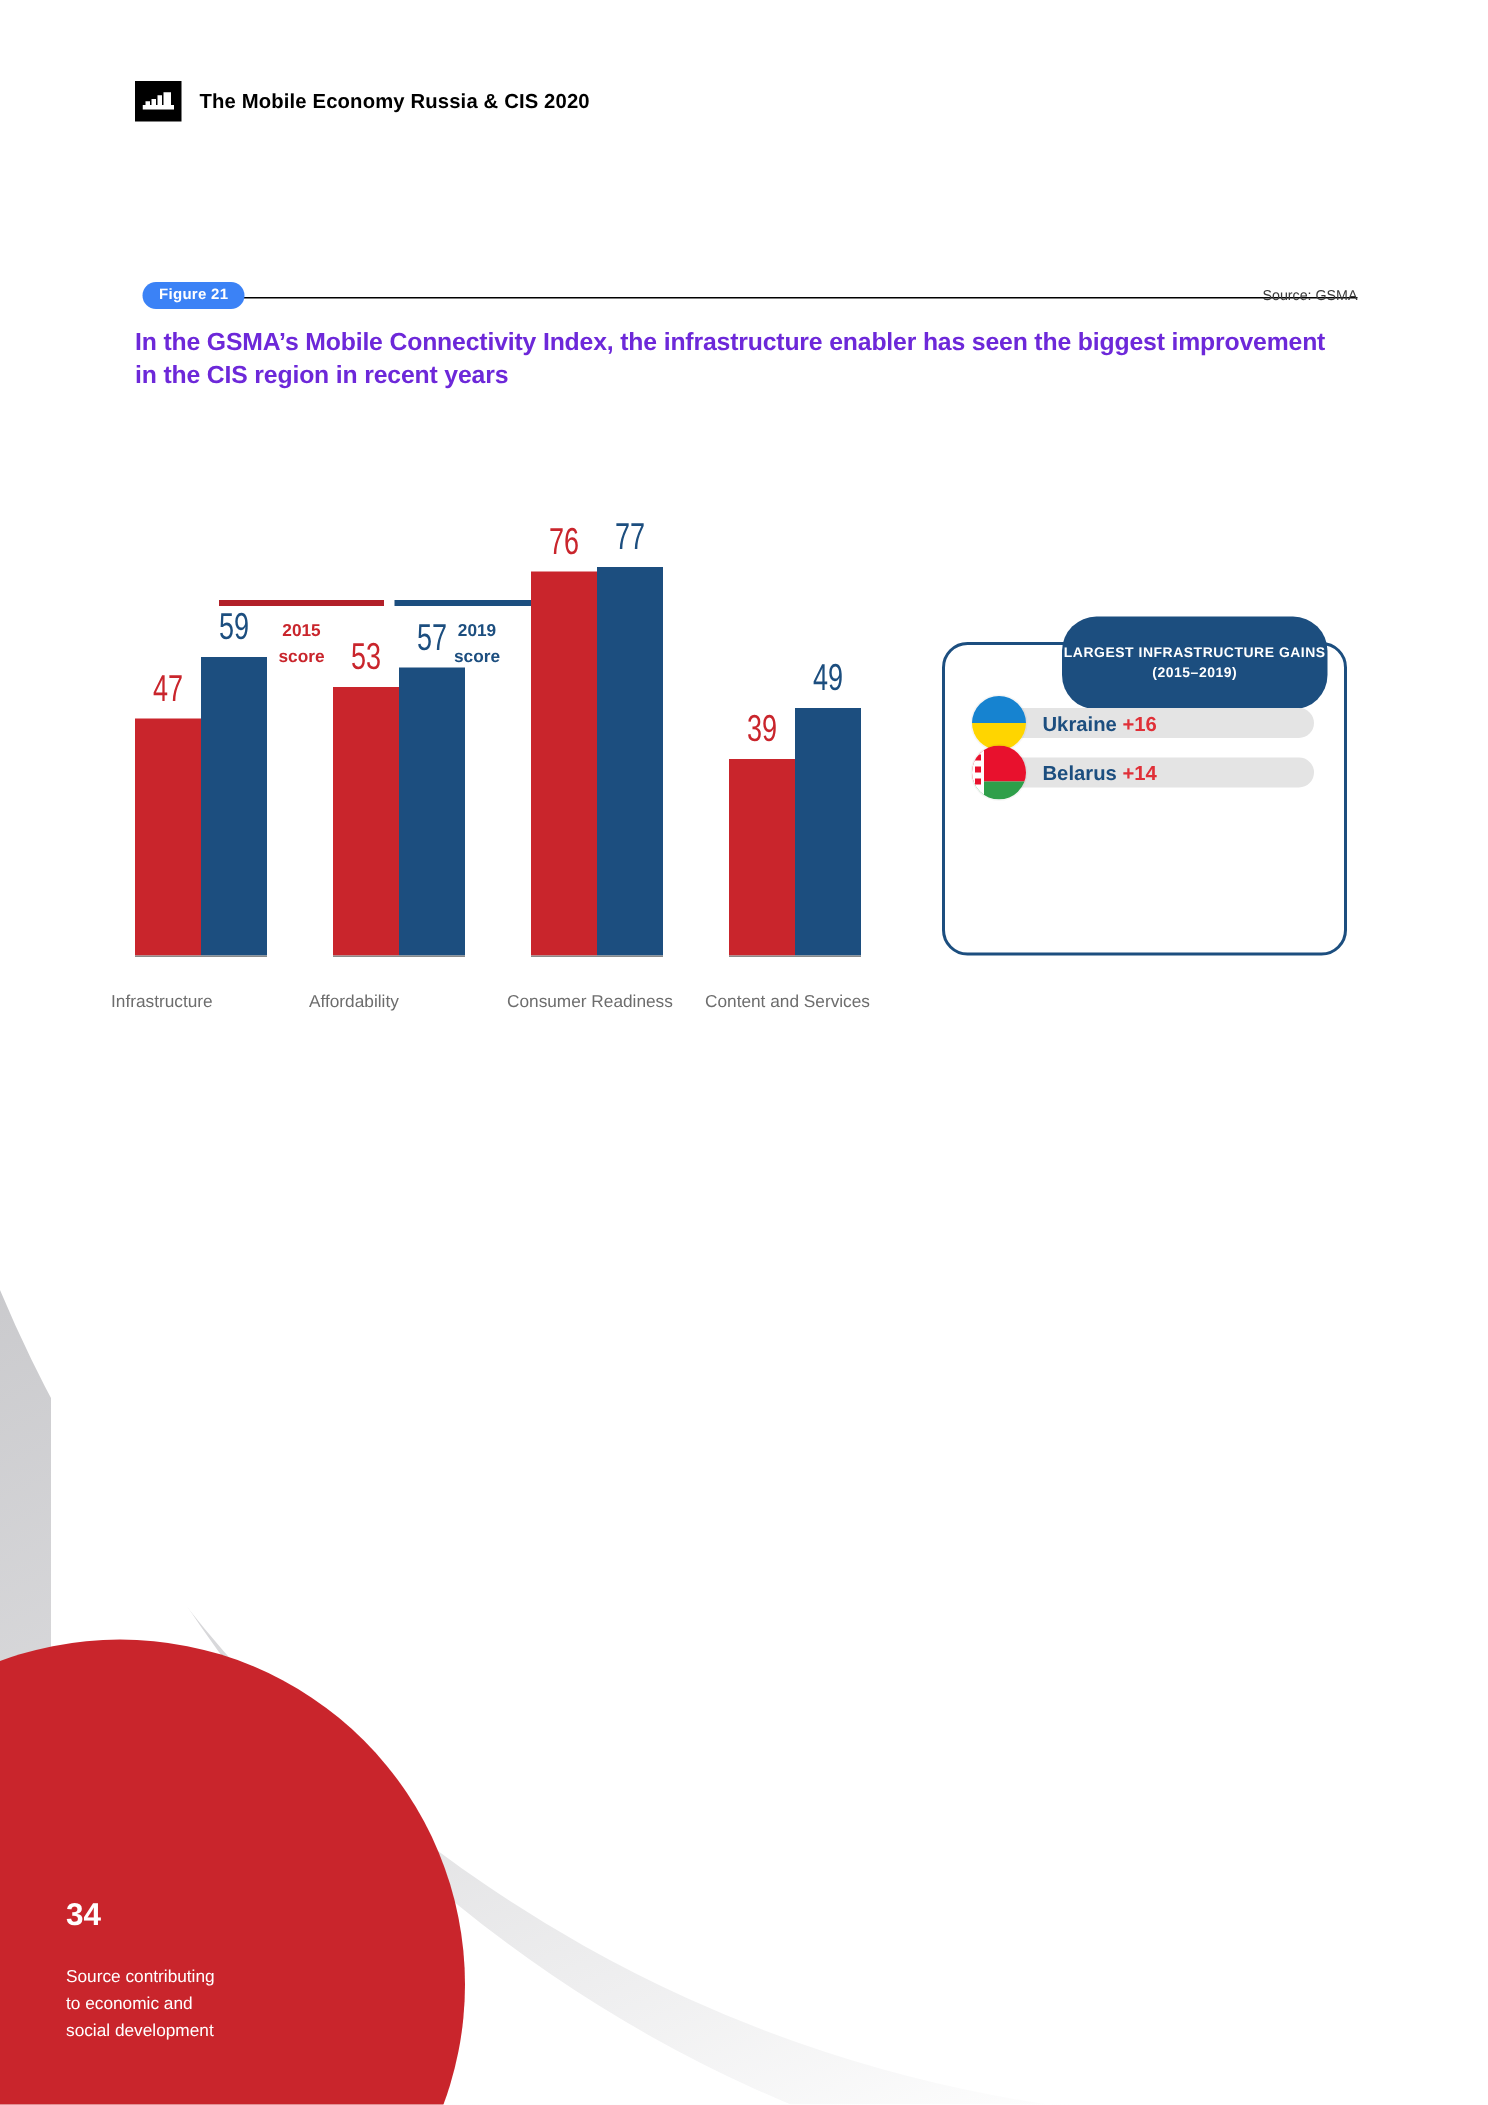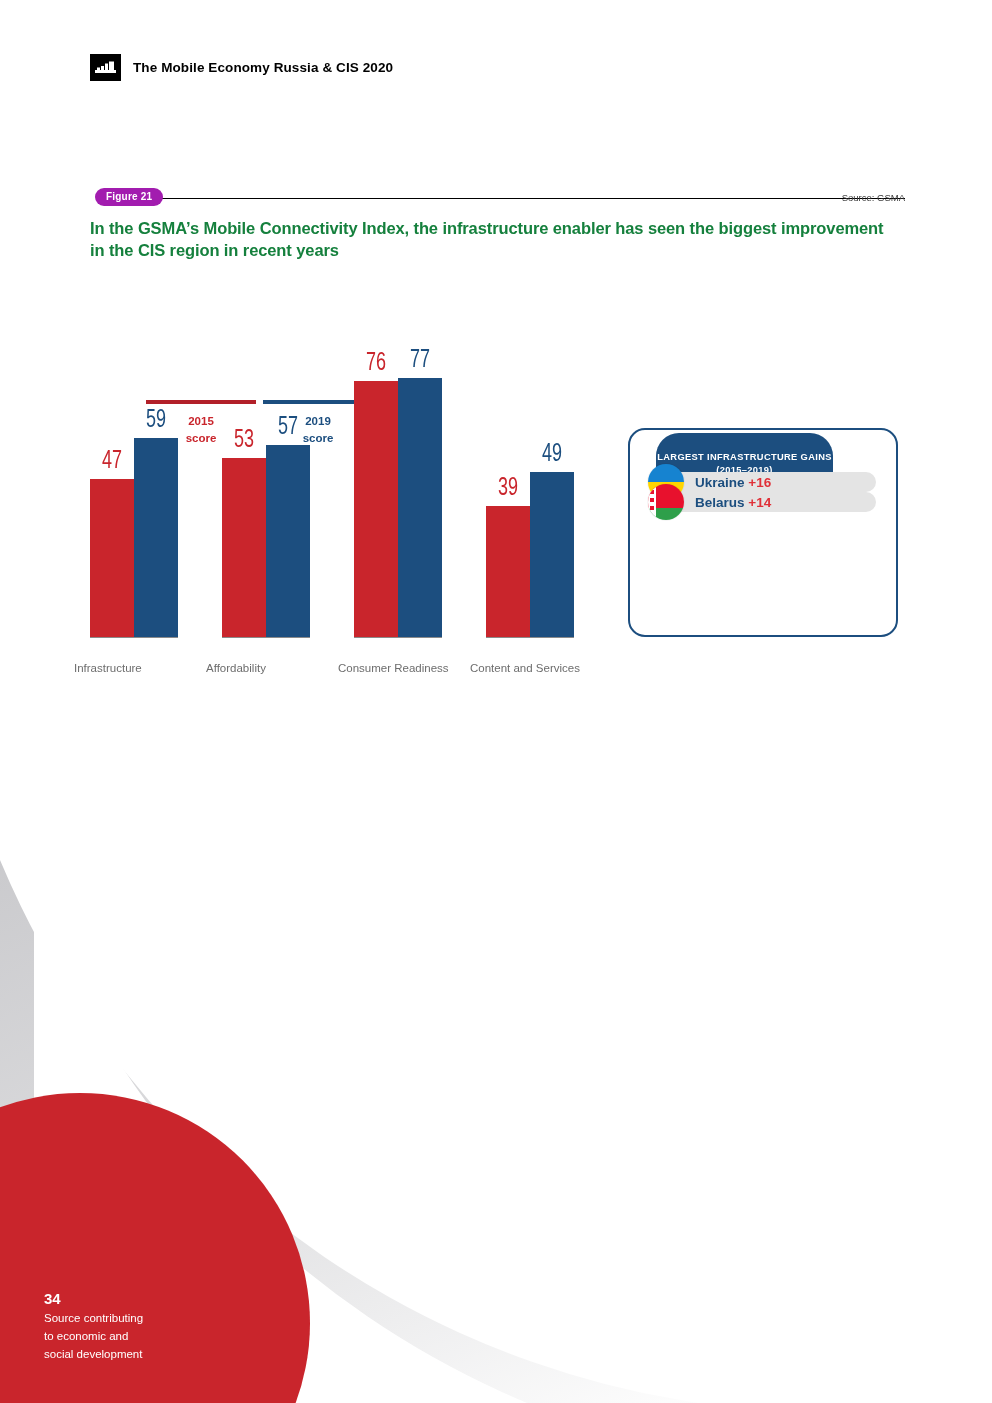--- a/index.html
+++ b/index.html
@@ -16,24 +16,24 @@
 
   
   .page-header{position:absolute;left:90px;top:54px;display:flex;align-items:center;gap:12px;z-index:5;}
   .brand-mark{width:31px;height:27px;background:#000;display:block;position:relative;flex:none;}
   .brand-mark svg{position:absolute;left:5px;top:7px;}
   .brand-title{font-size:13.5px;font-weight:bold;color:#000;letter-spacing:.1px;white-space:nowrap;}
 
   
   .source-note{position:absolute;right:87px;top:192px;font-size:9.5px;color:#3a3a3a;z-index:5;}
   .fig-rule{position:absolute;left:140px;top:198px;width:765px;height:1px;background:#000;z-index:4;}
-  .fig-pill{position:absolute;left:95px;top:188px;background:#a21caf;color:#fff;border-radius:9px;
+  .fig-pill{position:absolute;left:95px;top:188px;background:#3b82f6;color:#fff;border-radius:9px;
             padding:3px 11px 4px;font-size:10px;font-weight:bold;letter-spacing:.2px;z-index:6;}
   .fig-title{position:absolute;left:90px;top:218px;width:800px;font-size:16.5px;font-weight:bold;
-             color:#15803d;line-height:1.33;letter-spacing:-.1px;z-index:5;}
+             color:#6d28d9;line-height:1.33;letter-spacing:-.1px;z-index:5;}
 
   
   .chart{position:absolute;left:90px;top:300px;width:540px;height:390px;z-index:5;}
   .plot{position:absolute;left:0;top:0;width:540px;height:337px;}
   .group{position:absolute;bottom:0;height:337px;}
   .bars{position:absolute;bottom:0;left:0;display:flex;align-items:flex-end;height:337px;}
   .bar{width:44px;}
   .bar.y2015{background:#C9252C;}
   .bar.y2019{background:#1C4E7F;}
   .vlabel{position:absolute;bottom:0;font-size:25px;line-height:1;font-weight:500;
@@ -50,26 +50,26 @@
   .legend-swatch{height:4px;width:110px;}
   .legend-swatch.y2015{background:#B22029;}
   .legend-swatch.y2019{background:#1C4E7F;}
   .legend-text{margin-top:9px;text-align:center;font-size:11.5px;font-weight:bold;line-height:1.45;}
   .legend-text.y2015{color:#C9252C;}
   .legend-text.y2019{color:#1C4E7F;}
 
   
   .callout{position:absolute;left:628px;top:428px;width:270px;height:209px;
            border:2px solid #1C4E7F;border-radius:17px;box-sizing:border-box;background:#fff;z-index:5;}
-  .callout-head{position:absolute;left:656px;top:411px;width:177px;height:62px;background:#1C4E7F;
+  .callout-head{position:absolute;left:708px;top:411px;width:177px;height:62px;background:#1C4E7F;
                 border-radius:23px;color:#fff;display:flex;align-items:center;justify-content:center;
-                text-align:center;font-size:9.3px;font-weight:bold;letter-spacing:.35px;line-height:1.35;z-index:6;margin-top:22px;}
+                text-align:center;font-size:9.3px;font-weight:bold;letter-spacing:.35px;line-height:1.35;z-index:6;}
   .callout-list{position:absolute;left:648px;top:472px;width:228px;z-index:6;}
   .callout-row{height:20px;background:#E4E4E4;border-radius:18px;display:flex;align-items:center;
-               position:relative;}
+               margin-bottom:13px;position:relative;}
   .flag{width:36px;height:36px;border-radius:50%;overflow:hidden;position:relative;flex:none;
         box-shadow:0 0 0 1px rgba(0,0,0,.04);}
   .row-text{margin-left:11px;font-size:13.5px;font-weight:bold;color:#1C4E7F;white-space:nowrap;}
   .row-gain{color:#E03038;}
 
   
   .fl-ua-top{position:absolute;left:0;top:0;width:100%;height:50%;background:#1683D0;}
   .fl-ua-bot{position:absolute;left:0;top:50%;width:100%;height:50%;background:#FFD500;}
   .fl-az-1{position:absolute;left:0;top:0;width:100%;height:33.34%;background:#1683D0;}
   .fl-az-2{position:absolute;left:0;top:33.2%;width:100%;height:33.6%;background:#E8112D;}
@@ -77,21 +77,21 @@
   .fl-az-moon{position:absolute;left:13px;top:13px;width:11px;height:11px;border-radius:50%;background:#fff;}
   .fl-az-moon:after{content:"";position:absolute;left:3.5px;top:1.5px;width:8px;height:8px;border-radius:50%;background:#E8112D;}
   .fl-by-1{position:absolute;left:0;top:0;width:100%;height:66%;background:#E8112D;}
   .fl-by-2{position:absolute;left:0;top:66%;width:100%;height:34%;background:#2E9F4A;}
   .fl-by-orn{position:absolute;left:0;top:0;width:8px;height:100%;background:#fff;}
   .fl-by-orn:before{content:"";position:absolute;left:1.5px;top:6px;width:4px;height:4px;background:#E8112D;
                     box-shadow:0 8px 0 #E8112D,0 16px 0 #E8112D,0 -5px 0 #E8112D;}
 
   
   .footer{position:absolute;left:44px;bottom:40px;z-index:6;color:#fff;}
-  .page-num{font-size:15px;font-weight:bold;margin-bottom:2px;}
+  .page-num{font-size:21px;font-weight:bold;margin-bottom:20px;}
   .footer-text{font-size:11.5px;line-height:1.58;}
 </style>
 </head>
 <body>
 
 <div class="swoosh-wrap">
   <svg width="992" height="1403" viewBox="0 0 992 1403">
     <defs>
       <linearGradient id="swGrad" x1="0" y1="0" x2="0.75" y2="1">
         <stop offset="0%" stop-color="#c9c9cc"></stop>

